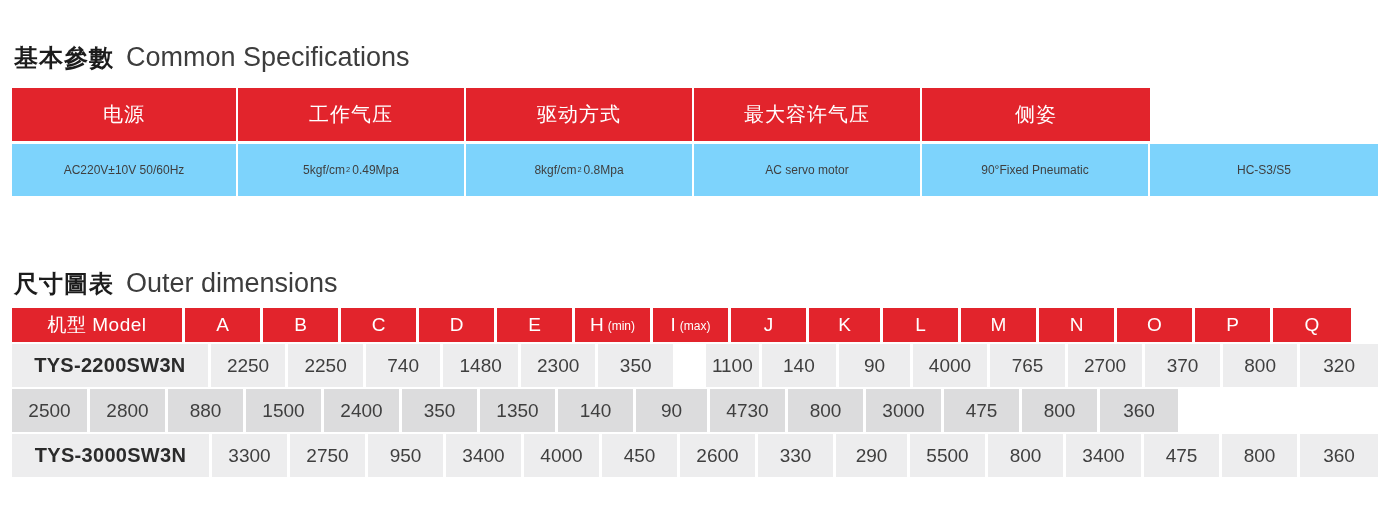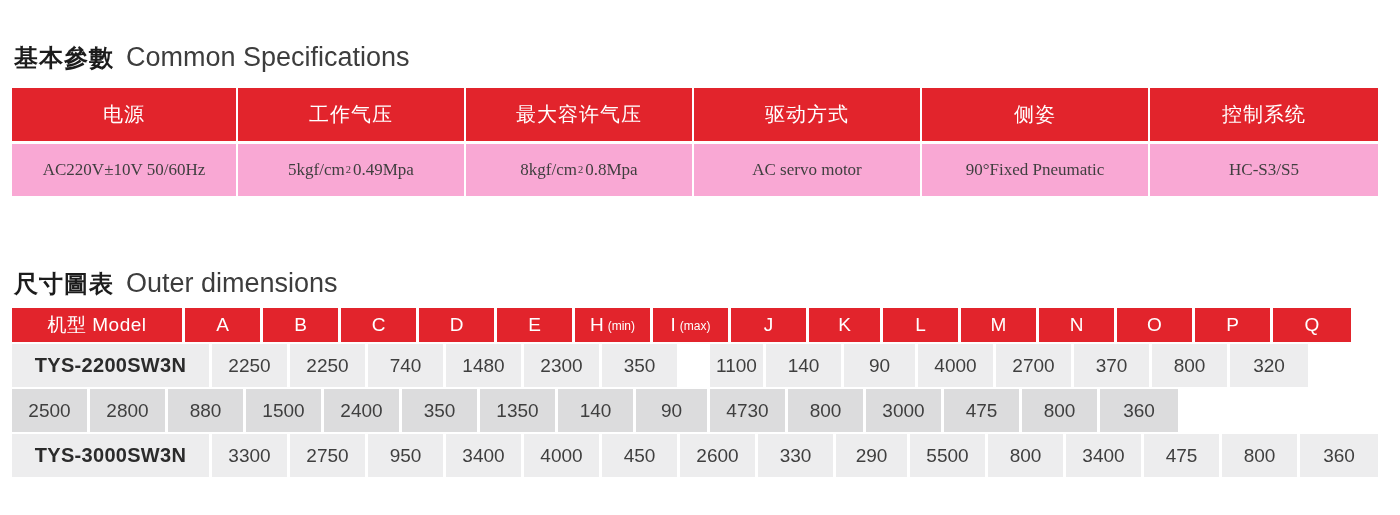--- a/index.html
+++ b/index.html
@@ -75,25 +75,24 @@
   #table-common .row.header .cell {
     background: #e2242c;
     color: #ffffff;
     font-size: 20px;
     letter-spacing: 1px;
     border-right: 2px solid #ffffff;
   }
   #table-common .row.header .cell:last-child { border-right: none; }
 
   #table-common .row.body .cell {
-    background: #f9a8d4;
+    background: #7dd3fc;
     color: #3f3f3f;
-    font-size: 17px;
+    font-size: 12px;
     border-right: 2px solid #ffffff;
-    font-family: Liberation Serif, serif;
   }
   #table-common .row.body .cell:last-child { border-right: none; }
 
   .sup {
     font-size: 0.62em;
     vertical-align: super;
     line-height: 0;
     margin-left: 1px;
     margin-right: 2px;
   }
@@ -148,24 +147,23 @@
 
   <div class="section-title" id="title-common">
     <span class="cn">基本參數</span><span class="en">Common Specifications</span>
   </div>
 
   <div class="tbl" id="table-common">
 
     <div class="row header">
       <div class="cell" style="width:226px">电源</div>
       <div class="cell" style="width:228px">工作气压</div>
+      <div class="cell" style="width:228px">驱动方式</div>
       <div class="cell" style="width:228px">最大容许气压</div>
-      <div class="cell" style="width:228px">驱动方式</div>
       <div class="cell" style="width:228px">侧姿</div>
-      <div class="cell" style="width:228px">控制系统</div>
     </div>
 
     <div class="row body">
       <div class="cell" style="width:226px">AC220V±10V 50/60Hz</div>
       <div class="cell" style="width:228px">
         <span>5kgf/cm</span>
           <span class="sup">2</span>
           <span>0.49Mpa</span>
       </div>
       <div class="cell" style="width:228px">
@@ -243,20 +241,21 @@
           <div class="cell" style="width: 78px;">2250</div>
           <div class="cell" style="width: 78px;">2250</div>
           <div class="cell" style="width: 78px;">740</div>
           <div class="cell" style="width: 78px;">1480</div>
           <div class="cell" style="width: 78px;">2300</div>
           <div class="cell" style="width: 78px;">350</div>
           <div class="cell" style="width: 56px; margin-left: 30px;">1100</div>
           <div class="cell" style="width: 78px;">140</div>
           <div class="cell" style="width: 74px;">90</div>
           <div class="cell" style="width: 78px;">4000</div>
+          <div class="cell" style="width: 78px;">765</div>
           <div class="cell" style="width: 78px;">2700</div>
           <div class="cell" style="width: 78px;">370</div>
           <div class="cell" style="width: 78px;">800</div>
           <div class="cell" style="width: 78px;">320</div>
         </div>
         <div class="row body alt">
           <div class="cell" style="width: 78px;">2500</div>
           <div class="cell" style="width: 78px;">2800</div>
           <div class="cell" style="width: 78px;">880</div>
           <div class="cell" style="width: 78px;">1500</div>

